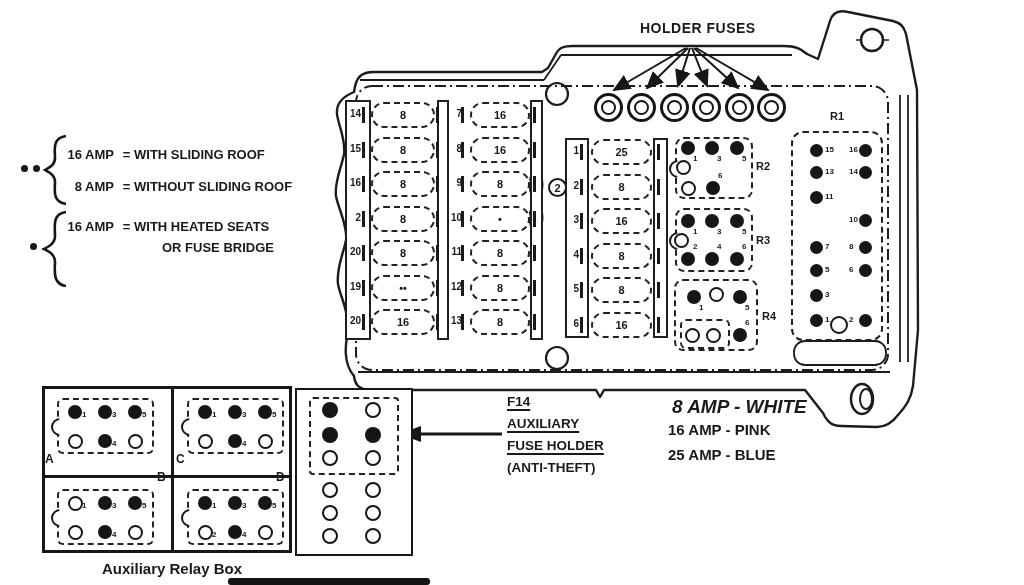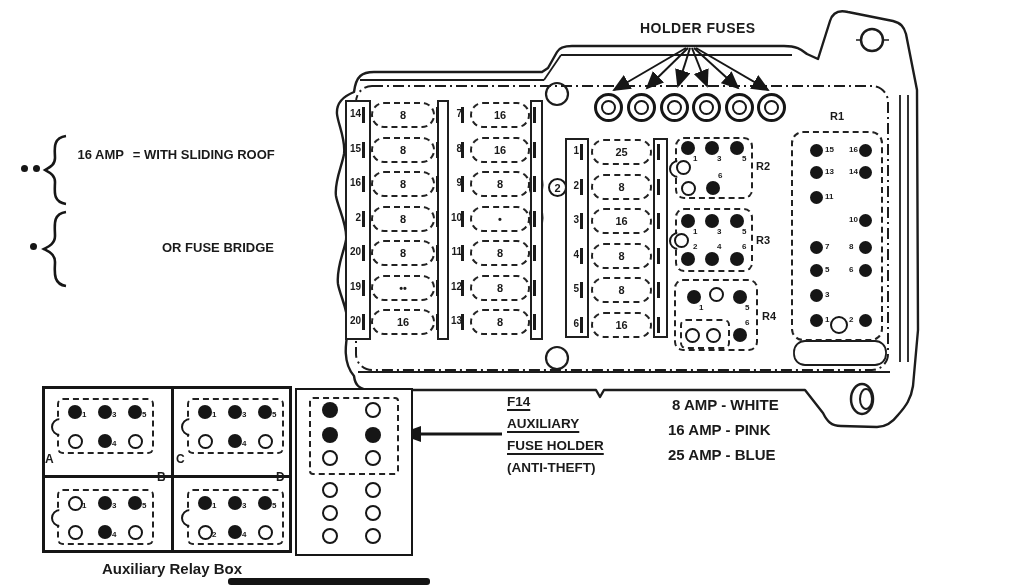--- a/index.html
+++ b/index.html
@@ -91,25 +91,31 @@
   </svg>
 
   <div class="t" style="left:640px;top:20px;font-size:14px;letter-spacing:.5px;">HOLDER FUSES</div>
 
   <div class="circ" style="left:548px;top:178px;">
     <span>2</span>
   </div>
 
   <div class="pin f" style="left:21px;top:165px;width:7px;height:7px;"></div>
   <div class="pin f" style="left:33px;top:165px;width:7px;height:7px;"></div>
-  <div class="t" style="left:72px;top:147px;font-size:13px;">
+  <div class="t" style="left:62px;top:147px;font-size:13px;">
     <span class="amp">16 AMP</span><span class="eq">=</span><span>WITH SLIDING ROOF</span>
   </div>
+  <div class="t" style="left:62px;top:179px;font-size:13px;">
+    <span class="amp">8 AMP</span><span class="eq">=</span><span>WITHOUT SLIDING ROOF</span>
+  </div>
 
   <div class="pin f" style="left:30px;top:243px;width:7px;height:7px;"></div>
+  <div class="t" style="left:62px;top:219px;font-size:13px;">
+    <span class="amp">16 AMP</span><span class="eq">=</span><span>WITH HEATED SEATS</span>
+  </div>
   <div class="t" style="left:162px;top:240px;font-size:13px;">OR FUSE BRIDGE</div>
 
   <div class="strip" style="left:345px;top:100px;width:26px;height:240px;"></div>
   <div class="strip" style="left:437px;top:100px;width:12px;height:240px;"></div>
   <div class="strip" style="left:530px;top:100px;width:13px;height:240px;"></div>
   <div class="strip" style="left:565px;top:138px;width:24px;height:200px;"></div>
   <div class="strip" style="left:653px;top:138px;width:15px;height:200px;"></div>
 
   <div class="dash-box notch" style="left:675px;top:137px;width:78px;height:62px;"></div>
   <div class="dash-box notch" style="left:675px;top:208px;width:78px;height:64px;"></div>
@@ -139,21 +145,21 @@
   <div class="t" style="left:102px;top:560px;font-size:15px;">Auxiliary Relay Box</div>
 
   <div class="solid-box" style="left:295px;top:388px;width:118px;height:168px;"></div>
   <div class="dash-box" style="left:309px;top:397px;width:90px;height:78px;border-radius:4px;"></div>
 
   <div class="t ul" style="left:507px;top:394px;font-size:13.5px;">F14</div>
   <div class="t ul" style="left:507px;top:416px;font-size:13.5px;">AUXILIARY</div>
   <div class="t ul" style="left:507px;top:438px;font-size:13.5px;">FUSE HOLDER</div>
   <div class="t" style="left:507px;top:460px;font-size:13.5px;">(ANTI-THEFT)</div>
 
-  <div class="t" style="left:672px;top:396px;font-size:15px;">8 AMP - WHITE</div>
+  <div class="t" style="left:672px;top:396px;font-size:19px;font-style:italic;">8 AMP - WHITE</div>
   <div class="t" style="left:668px;top:421px;font-size:15px;">16 AMP - PINK</div>
   <div class="t" style="left:668px;top:446px;font-size:15px;">25 AMP - BLUE</div>
 
   <div class="artifact" style="left:228px;top:578px;width:202px;height:7px;"></div>
 <div class="t" style="left: 346px; top: 108px; width: 15px; font-size: 10px; text-align: right;">14</div>
     <div class="bar" style="left: 362px; top: 107px; width: 3px; height: 16px;"></div>
     <div class="pill" style="left: 371px; top: 102px; width: 64px; height: 26px;">8</div>
     <div class="bar" style="left: 436px; top: 107px; width: 3px; height: 16px;"></div>
     <div class="t" style="left: 346px; top: 142.5px; width: 15px; font-size: 10px; text-align: right;">15</div>
     <div class="bar" style="left: 362px; top: 141.5px; width: 3px; height: 16px;"></div>

